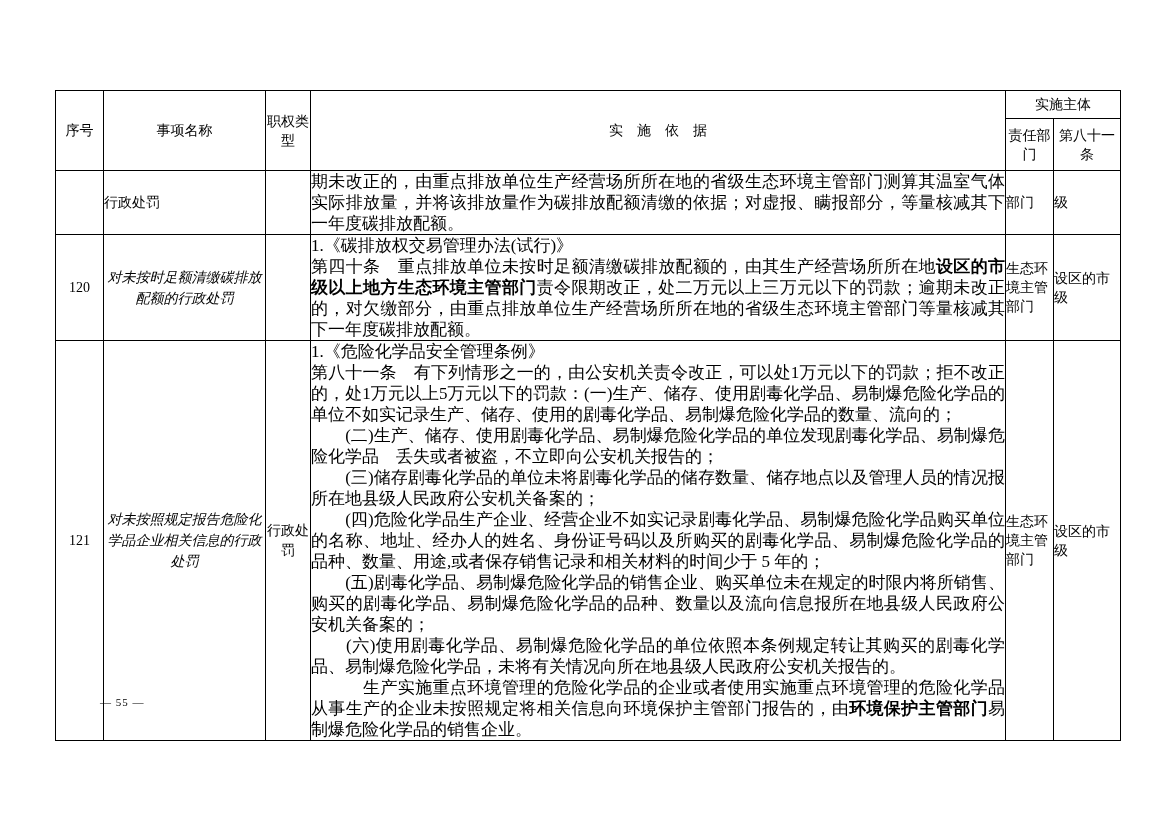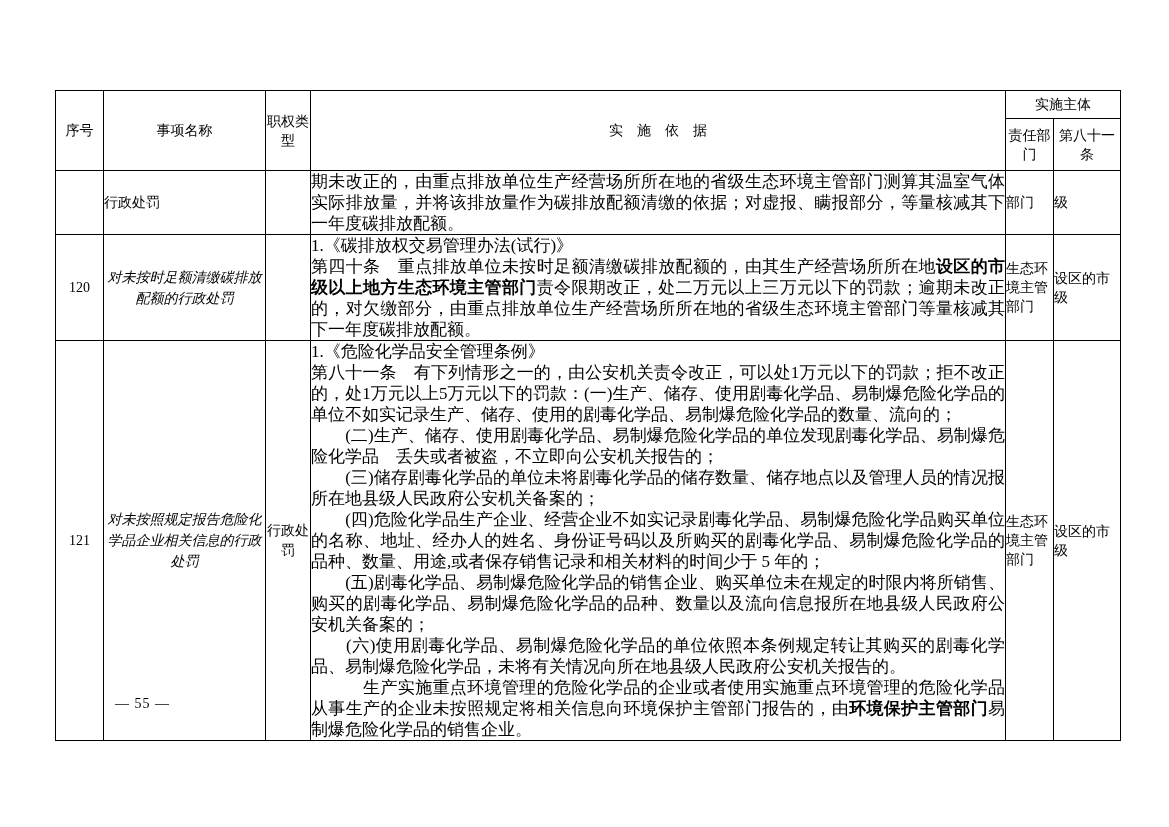--- a/index.html
+++ b/index.html
@@ -32,23 +32,23 @@
   td.seq { text-align: center; font-size: 14px; }
   td.name { text-align: center; font-size: 15px; line-height: 21px; padding: 0 4px; font-style: italic; }
   td.name-top { vertical-align: top; text-align: left; font-size: 15px; line-height: 20px; padding: 2px 2px; }
   td.type { text-align: center; font-size: 14px; line-height: 20px; padding: 0 3px; }
   td.basis { vertical-align: top; padding: 1px 9px 0 9px; }
   td.side { text-align: left; font-size: 14px; line-height: 19px; padding: 0 3px; }
   p.bp { margin: 0; text-align: justify; line-height: 21px; font-size: 17px; }
   p.bp b { font-weight: bold; }
   .page-number {
     position: absolute;
-    left: 115px;
+    left: 100px;
     top: 696px;
-    font-size: 14px;
+    font-size: 11px;
     letter-spacing: 1px;
   }
 </style>
 </head>
 <body>
 
 <table class="doc">
   <colgroup>
     <col style="width:48px">
     <col style="width:162px">

